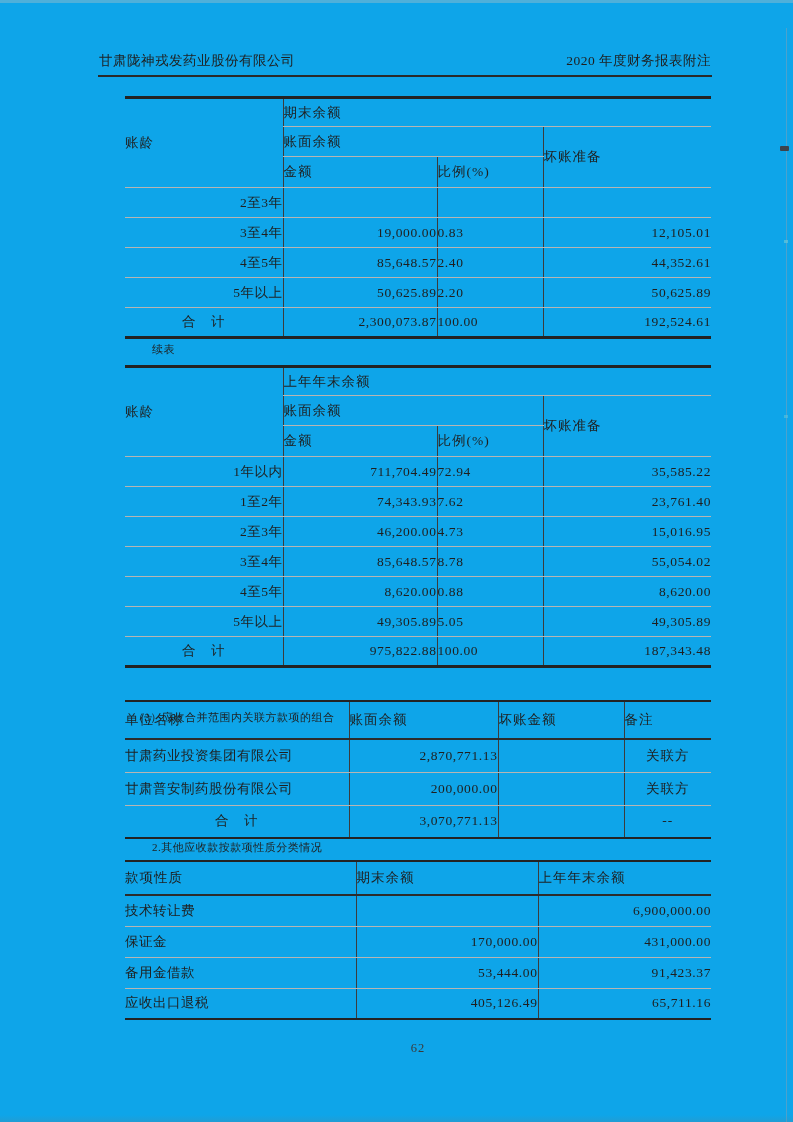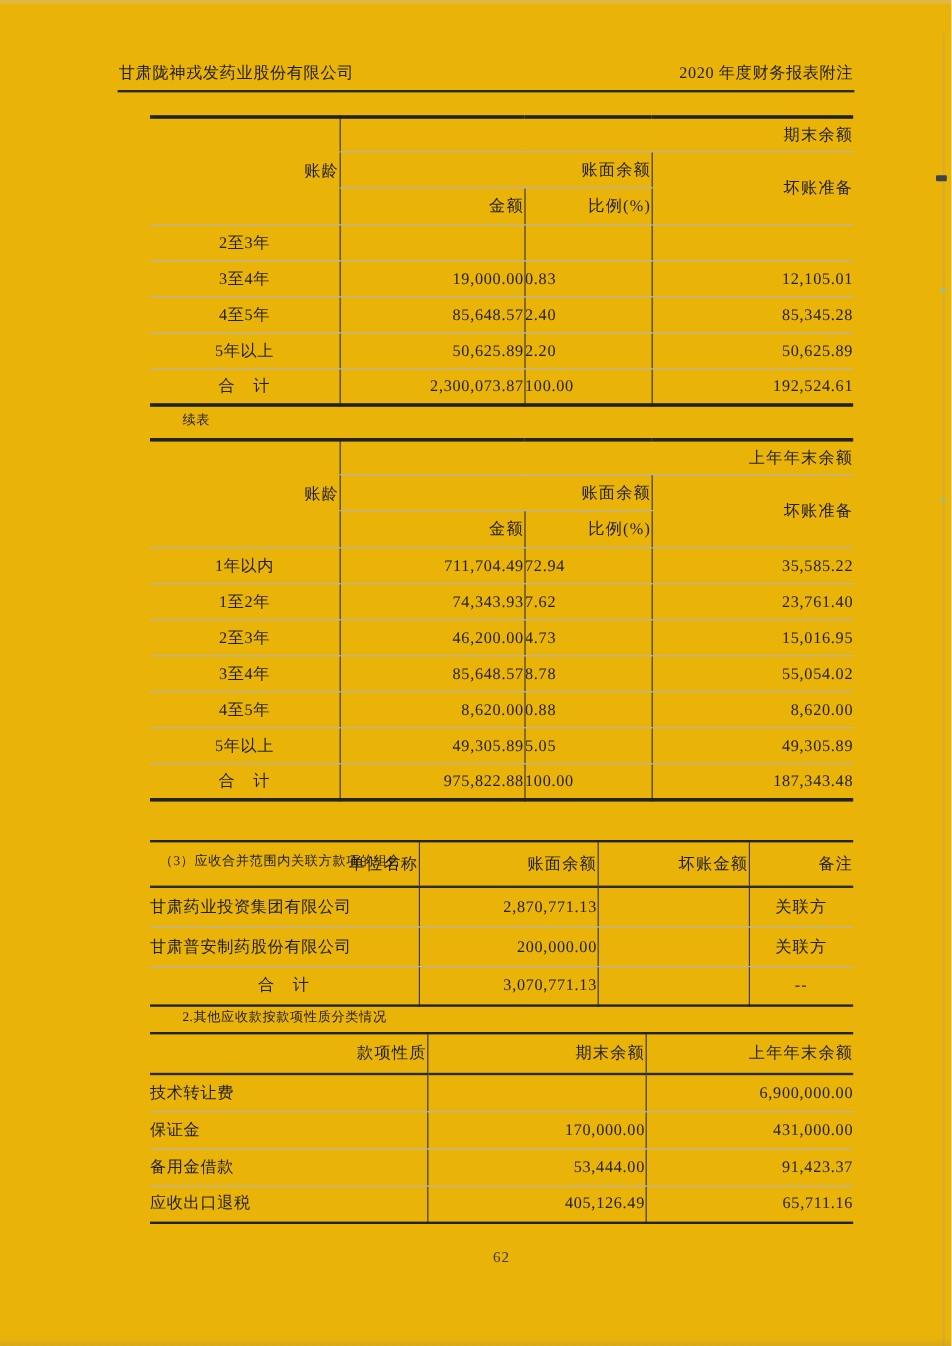--- a/index.html
+++ b/index.html
@@ -1,42 +1,42 @@
 <!DOCTYPE html>
 <html><head>
 <meta charset="utf-8">
 <style>
   html,body{margin:0;padding:0;background:#ffffff;}
   .page{
     position:relative;
     width:793px;height:1122px;
-    background:#eab308;
+    background:#0ea5e9;
     font-family:"Liberation Serif","DejaVu Serif",serif;
     color:#1f1f1f;
     overflow:hidden;
   }
   
   .hdr{
     position:absolute;top:52px;left:99px;width:612px;
     display:flex;justify-content:space-between;align-items:baseline;
     font-size:13.5px;letter-spacing:.5px;
   }
   .hdr-rule{position:absolute;top:75px;left:98px;width:614px;height:2px;background:#2a2a2a;}
   
   table.fin{
     position:absolute;left:125px;
     border-collapse:collapse;table-layout:fixed;
     font-size:13.5px;
   }
   table.fin td{padding:0;vertical-align:middle;overflow:hidden;white-space:nowrap;}
-  .hc{text-align:right;letter-spacing:1px;}
+  .hc{text-align:left;letter-spacing:1px;}
   .bl{border-left:1px solid #3c3c3c;}
   .bb-light td, td.bb-light{border-bottom:1px solid #b7b5b2;}
   td.bb-dark{border-bottom:2px solid #2c2c2c;}
-  .age{text-align:center;padding-left:6px;letter-spacing:.5px;}
+  .age{text-align:right;padding-left:6px;letter-spacing:.5px;}
   .num{text-align:right;padding-right:13px;letter-spacing:.6px;}
   .ratio{text-align:left;letter-spacing:.6px;}
   .bad{text-align:right;padding-right:7px;letter-spacing:.6px;}
   .name{text-align:left;padding-left:8px;letter-spacing:.5px;}
   .ctr{text-align:center;letter-spacing:1px;}
   
   .t1{top:96px;width:586px;border-top:3px solid #232323;border-bottom:3px solid #232323;}
   .t2{top:365px;width:586px;border-top:3px solid #232323;border-bottom:3px solid #232323;}
   .t1 tr.h1,.t2 tr.h1{height:29px;}
   .t1 tr.h2,.t2 tr.h2{height:30px;}
@@ -103,21 +103,21 @@
       <tr class="dr bb-light">
         <td class="age">3至4年</td>
         <td class="num bl">19,000.00</td>
         <td class="ratio bl">0.83</td>
         <td class="bad bl">12,105.01</td>
       </tr>
       <tr class="dr bb-light">
         <td class="age">4至5年</td>
         <td class="num bl">85,648.57</td>
         <td class="ratio bl">2.40</td>
-        <td class="bad bl">85,345.28</td>
+        <td class="bad bl">44,352.61</td>
       </tr>
       <tr class="dr bb-light">
         <td class="age">5年以上</td>
         <td class="num bl">50,625.89</td>
         <td class="ratio bl">2.20</td>
         <td class="bad bl">50,625.89</td>
       </tr>
       <tr class="dr">
         <td class="ctr">合　计</td>
         <td class="num bl">2,300,073.87</td>

